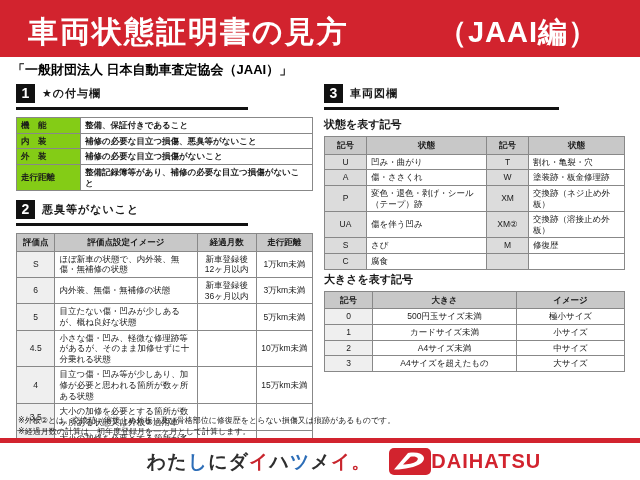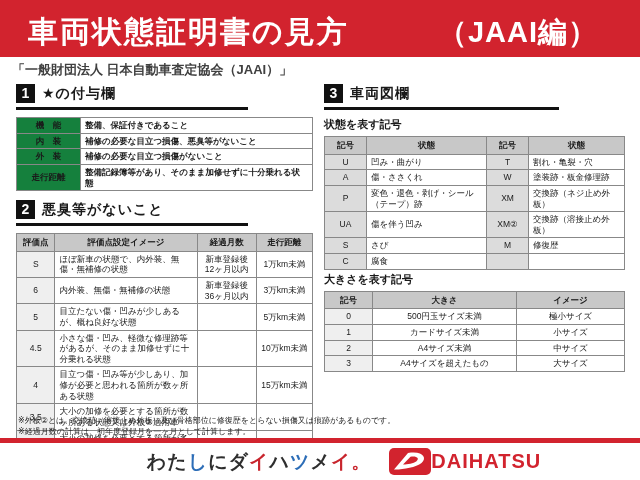--- a/index.html
+++ b/index.html
@@ -13,55 +13,55 @@
   .banner {
     position:absolute; top:0; left:0; width:640px; height:57px;
     background:#d2232e; color:#ffffff;
     display:flex; align-items:center; justify-content:space-between;
     padding:8px 42px 0 28px;
   }
   .banner h1 { font-size:30px; font-weight:bold; letter-spacing:2px; }
   .banner .edition { font-size:29px; font-weight:bold; letter-spacing:1px; }
   .subtitle {
     position:absolute; top:61px; left:12px;
-    font-size:13px; font-weight:600; color:#404040;
+    font-size:13px; font-weight:600; color:#000000;
   }
   
   .col { position:absolute; top:84px; }
   .col-left  { left:16px;  width:297px; }
   .col-right { left:324px; width:301px; }
   
   .sec-header {
     display:flex; align-items:center; gap:7px;
     border-bottom:3px solid #111; padding-bottom:4px; width:78%;
     margin-bottom:7px;
   }
   .sec-header.mt { margin-top:9px; }
   .sec-num {
     display:inline-block; min-width:19px; height:19px; background:#111;
     color:#fff; font-weight:bold; font-size:14px; line-height:19px;
     text-align:center;
   }
-  .sec-title { font-weight:bold; font-size:14px; letter-spacing:1px; }
+  .sec-title { font-weight:bold; font-size:11px; letter-spacing:1px; }
   
   table.tbl {
     width:100%; border-collapse:collapse; table-layout:fixed;
     border:1px solid #666; background:#fff;
   }
   table.tbl th, table.tbl td {
     border:1px solid #888; padding:2px 4px; line-height:1.25;
     font-size:8.5px; vertical-align:middle; overflow:hidden;
   }
   table.tbl th {
     background:#c8c8c8; font-weight:bold; text-align:center; padding:3px 2px;
   }
   
   .star-tbl td { font-size:9.5px; font-weight:600; padding:6px 6px; }
   .star-tbl td.lbl {
-    width:64px; background:#15803d; text-align:center; font-weight:600;
+    width:64px; background:#84cc16; text-align:left; font-weight:600;
   }
   
   .eval-tbl td.pt { background:#efefef; text-align:center; }
   .eval-tbl td.ct { text-align:center; }
   
   .state-tbl td.sym { background:#dcdcdc; text-align:center; }
   .size-tbl  td.sym { background:#efefef; text-align:center; }
   .size-tbl  td.ct  { text-align:center; }
   .tbl-label { font-size:11px; font-weight:bold; margin:2px 0 4px; }
   .tbl-label.mt2 { margin-top:2px; }
@@ -111,21 +111,21 @@
           <tr>
             <td class="lbl">内　装</td>
             <td>補修の必要な目立つ損傷、悪臭等がないこと</td>
           </tr>
           <tr>
             <td class="lbl">外　装</td>
             <td>補修の必要な目立つ損傷がないこと</td>
           </tr>
           <tr>
             <td class="lbl">走行距離</td>
-            <td>整備記録簿等があり、そのまま加修せずに十分乗れる状態</td>
+            <td>整備記録簿等があり、補修の必要な目立つ損傷がないこと</td>
           </tr>
         </tbody>
     </table>
 
     <div class="sec-header mt">
       <span class="sec-num">2</span>
       <span class="sec-title">悪臭等がないこと</span>
     </div>
     <table class="tbl eval-tbl">
       <thead>

